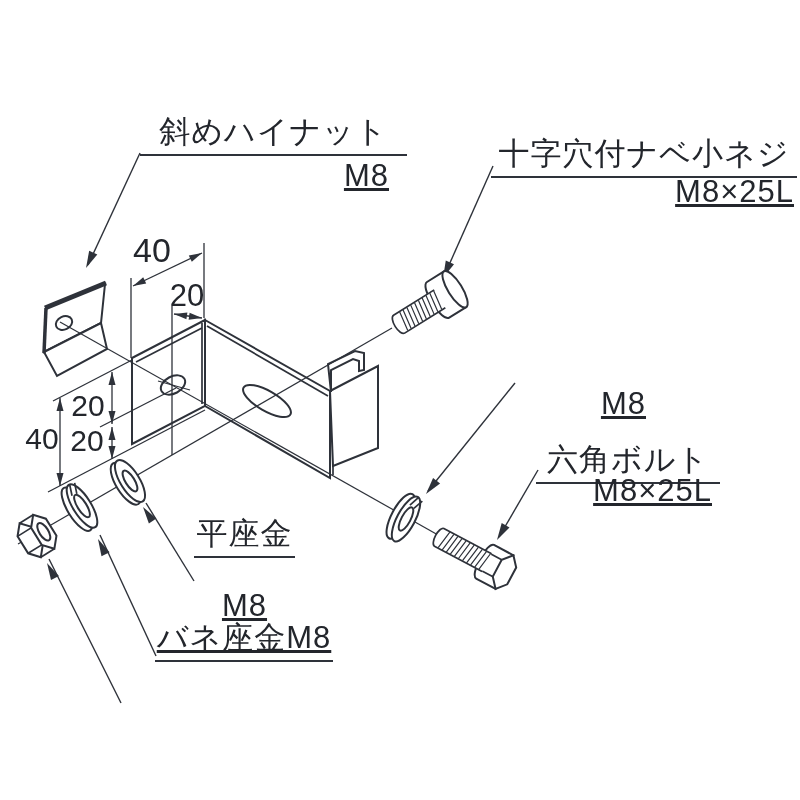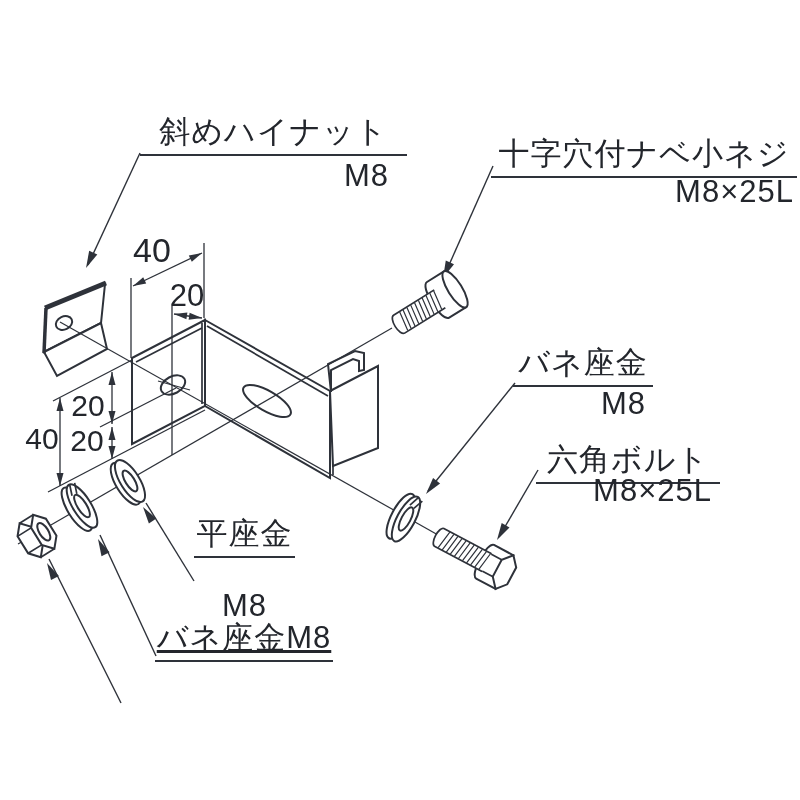--- a/index.html
+++ b/index.html
@@ -6,21 +6,21 @@
   #stage{
     position:relative;width:800px;height:800px;background:#ffffff;overflow:hidden;
     font-family:"Liberation Sans","DejaVu Sans",sans-serif;color:#23262c;
   }
   #drawing{position:absolute;left:0;top:0;}
   .label{position:absolute;text-align:center;}
   .label .jp{
     font-size:31px;letter-spacing:1px;font-weight:500;line-height:40px;white-space:nowrap;
   }
   .underline{border-bottom:2.5px solid #2e323a;padding-bottom:2px;}
-  .spec{position:absolute;font-size:31px;font-weight:500;letter-spacing:1px;white-space:nowrap;}
+  .spec{position:absolute;font-size:31px;font-weight:500;letter-spacing:1px;white-space:nowrap;text-decoration:underline;}
   .right{text-align:right;}
   .center{text-align:center;}
   svg .ln{stroke:#2e323a;fill:none;}
   svg .part{stroke:#2e323a;stroke-width:2;fill:#ffffff;}
   svg .partline{stroke:#2e323a;stroke-width:1.7;fill:none;}
   svg .thin{stroke:#2e323a;stroke-width:1.2;fill:none;}
   svg .dim{stroke:#2e323a;stroke-width:1.3;fill:none;}
   svg .arr{fill:#2e323a;stroke:none;}
   svg text{font-family:"Liberation Sans","DejaVu Sans",sans-serif;fill:#23262c;font-weight:500;}
 </style>
@@ -161,23 +161,20 @@
   <div class="label underline" style="left:140px;top:112px;width:267px;">
     <div class="jp">斜めハイナット</div>
   </div>
   <div class="spec right" style="left:297px;top:158px;width:92px;">M8</div>
 
   <div class="label underline" style="left:491px;top:134px;width:306px;">
     <div class="jp">十字穴付ナベ小ネジ</div>
   </div>
   <div class="spec right" style="left:610px;top:174px;width:184px;">M8×25L</div>
 
-  <div class="label underline" style="left:513px;top:343px;width:140px;">
-    <div class="jp">バネ座金</div>
-  </div>
   <div class="spec right" style="left:553px;top:386px;width:93px;">M8</div>
 
   <div class="label underline" style="left:536px;top:412px;width:184px;margin-top:28px;">
     <div class="jp">六角ボルト</div>
   </div>
   <div class="spec right" style="left:536px;top:473px;width:176px;">M8×25L</div>
 
   <div class="label underline" style="left:194px;top:514px;width:101px;">
     <div class="jp">平座金</div>
   </div>

